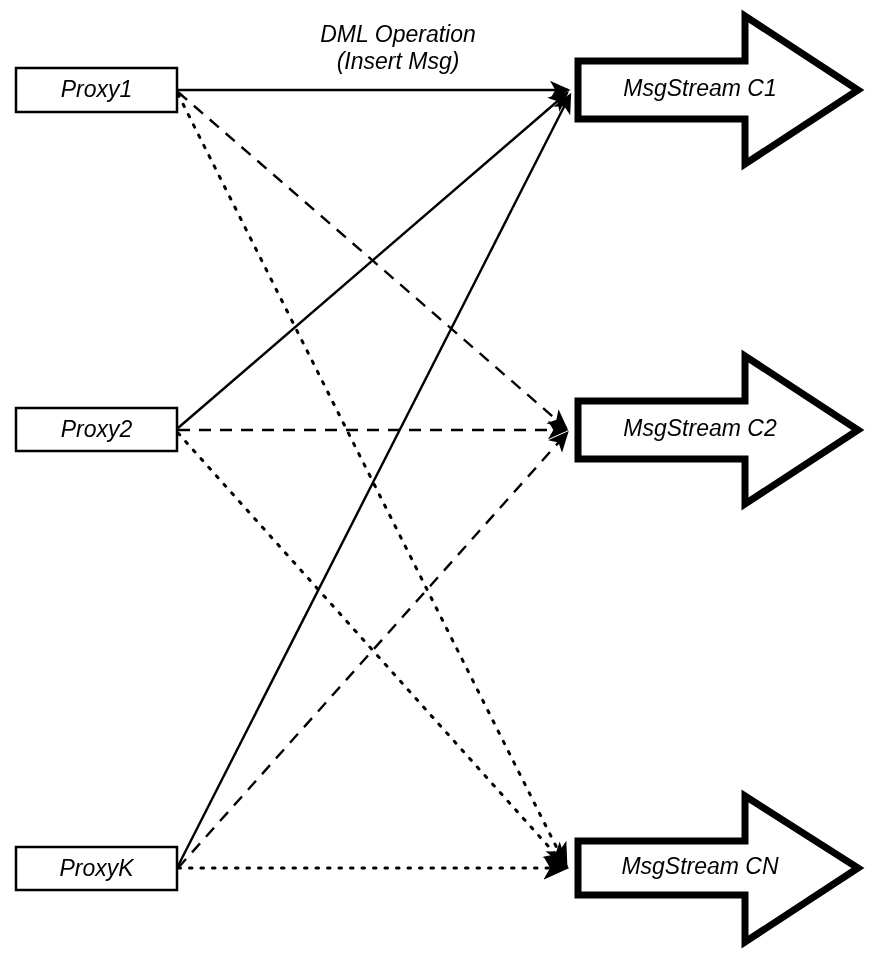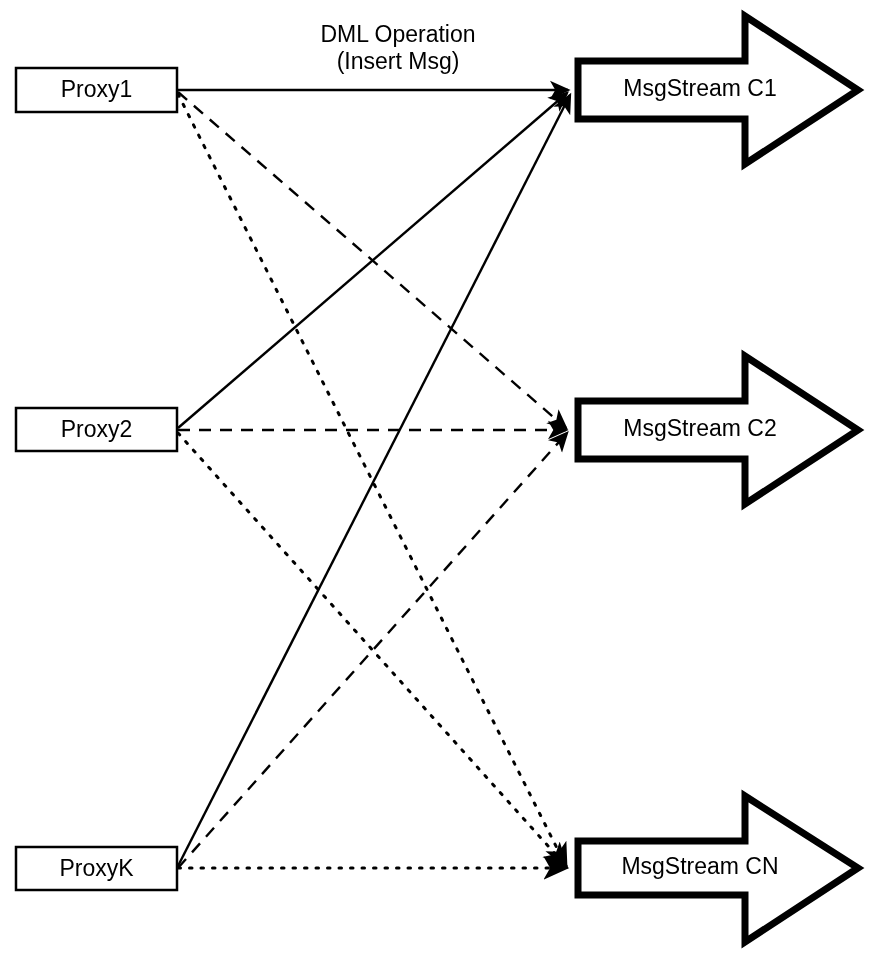--- a/index.html
+++ b/index.html
@@ -11,20 +11,21 @@
     width: 875px;
     height: 956px;
     font-family: "Liberation Sans", sans-serif;
     overflow: hidden;
   }
   #diagram-root {
     position: relative;
     width: 875px;
     height: 956px;
     background: #ffffff;
+    font-style: italic;
   }
   #diagram-svg {
     position: absolute;
     top: 0;
     left: 0;
     width: 875px;
     height: 956px;
     display: block;
   }
   .node-text {

